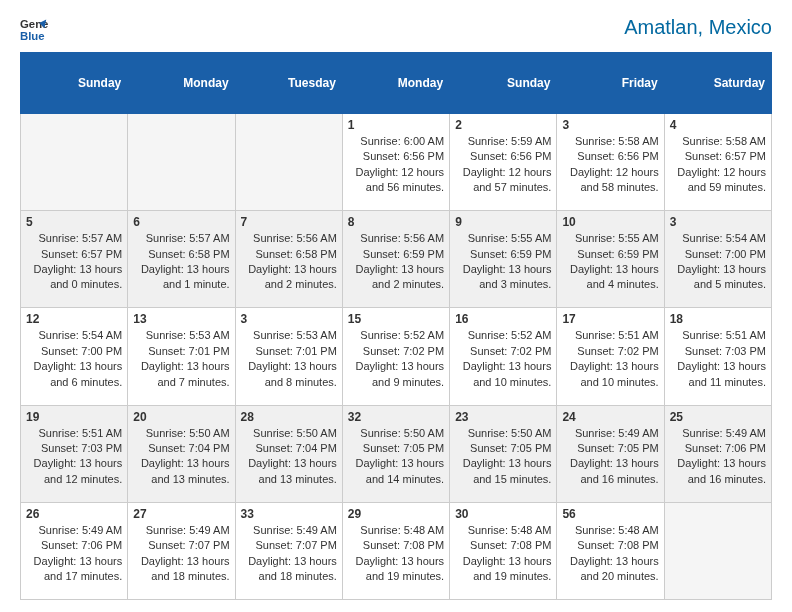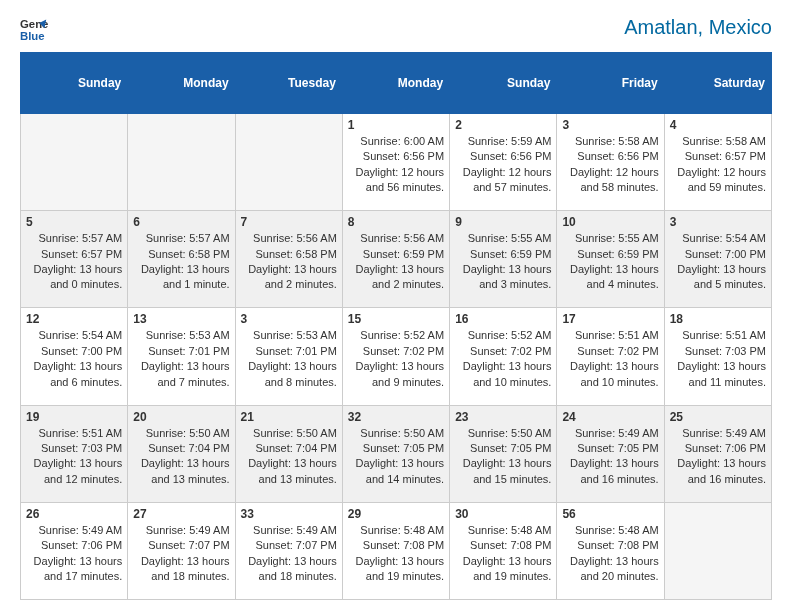--- a/index.html
+++ b/index.html
@@ -204,21 +204,21 @@
         <tr class="row-alt">
           <td>
             <span class="day-num">19</span>
             <div class="day-info">Sunrise: 5:51 AM<br>Sunset: 7:03 PM<br>Daylight: 13 hours<br>and 12 minutes.</div>
           </td>
           <td>
             <span class="day-num">20</span>
             <div class="day-info">Sunrise: 5:50 AM<br>Sunset: 7:04 PM<br>Daylight: 13 hours<br>and 13 minutes.</div>
           </td>
           <td>
-            <span class="day-num">21</span>
+            <span class="day-num">28</span>
             <div class="day-info">Sunrise: 5:50 AM<br>Sunset: 7:04 PM<br>Daylight: 13 hours<br>and 13 minutes.</div>
           </td>
           <td>
             <span class="day-num">32</span>
             <div class="day-info">Sunrise: 5:50 AM<br>Sunset: 7:05 PM<br>Daylight: 13 hours<br>and 14 minutes.</div>
           </td>
           <td>
             <span class="day-num">23</span>
             <div class="day-info">Sunrise: 5:50 AM<br>Sunset: 7:05 PM<br>Daylight: 13 hours<br>and 15 minutes.</div>
           </td>

